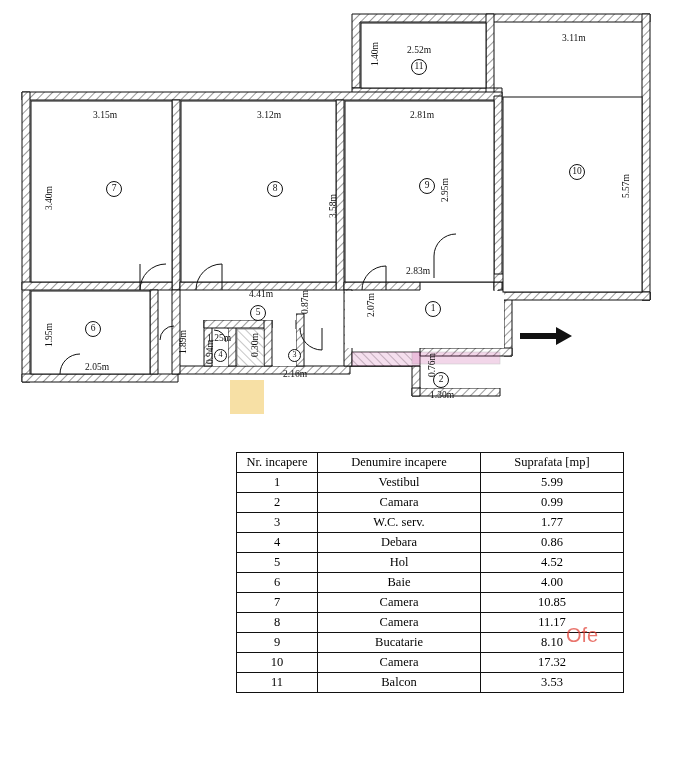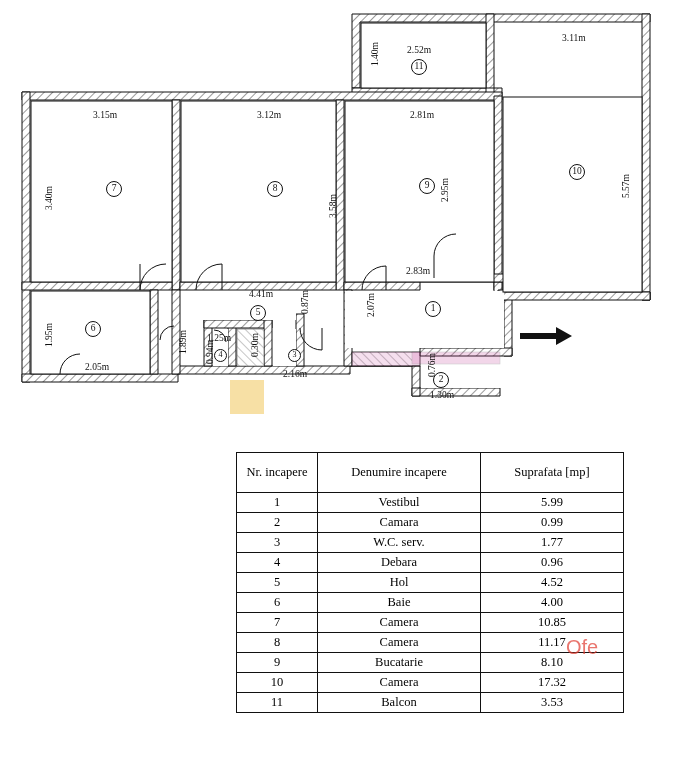--- a/index.html
+++ b/index.html
@@ -5,29 +5,29 @@
   html,body{margin:0;padding:0;background:#ffffff;}
   body{width:682px;height:768px;position:relative;font-family:"Liberation Serif",serif;color:#000;}
   #plan{position:absolute;left:0;top:0;width:682px;height:440px;}
   .dim{position:absolute;font-family:"Liberation Serif",serif;font-size:9.5px;color:#111;white-space:nowrap;}
   .dim.vert{transform:rotate(-90deg);transform-origin:left top;}
   .rm{position:absolute;font-family:"Liberation Serif",serif;font-size:11px;color:#111;}
   .rm span{display:inline-block;border:1px solid #111;border-radius:50%;width:14px;height:14px;line-height:13px;text-align:center;font-size:9.5px;background:#fff;}
   .rm.small span{width:11px;height:11px;line-height:10px;font-size:8px;}
   table.legend{position:absolute;left:236px;top:452px;border-collapse:collapse;font-family:"Liberation Serif",serif;font-size:12.5px;}
   table.legend td,table.legend th{border:1px solid #111;padding:2px 4px;text-align:center;font-weight:normal;}
-  table.legend th{font-weight:normal;padding:12px 6px;}
+  table.legend th{font-weight:normal;padding:2px 6px;}
   .c-nr{width:68px;}
   .c-den{width:150px;}
   .c-sup{width:130px;}
   .sum td{font-weight:normal;}
   .wm{position:absolute;left:230px;top:378px;width:210px;height:42px;pointer-events:none;}
   .wm-text{position:absolute;left:42px;top:6px;font-family:"Liberation Sans",sans-serif;font-size:26px;font-weight:bold;color:#d9534f;opacity:.45;letter-spacing:1px;}
   .wm-box{position:absolute;left:0;top:2px;width:34px;height:34px;background:#f0c14b;opacity:.5;}
-  .wm2{position:absolute;left:566px;top:624px;font-family:"Liberation Sans",sans-serif;font-size:20px;color:#e03c31;opacity:.7;margin-top:12px;}
+  .wm2{position:absolute;left:566px;top:624px;font-family:"Liberation Sans",sans-serif;font-size:20px;color:#e03c31;opacity:.7;}
   .wm2line{position:absolute;left:560px;top:620px;width:1px;height:100px;}
 </style>
 </head>
 <body>
 
 <div id="plan">
   <svg width="682" height="440" viewBox="0 0 682 440">
     <defs>
       <pattern id="hatch" width="6" height="6" patternTransform="rotate(45)" patternUnits="userSpaceOnUse">
         <rect width="6" height="6" fill="#ffffff"></rect>
@@ -208,21 +208,21 @@
         <td>0.99</td>
       </tr>
     <tr>
         <td>3</td>
         <td>W.C. serv.</td>
         <td>1.77</td>
       </tr>
     <tr>
         <td>4</td>
         <td>Debara</td>
-        <td>0.96</td>
+        <td>0.86</td>
       </tr>
     <tr>
         <td>5</td>
         <td>Hol</td>
         <td>4.52</td>
       </tr>
     <tr>
         <td>6</td>
         <td>Baie</td>
         <td>4.00</td>

